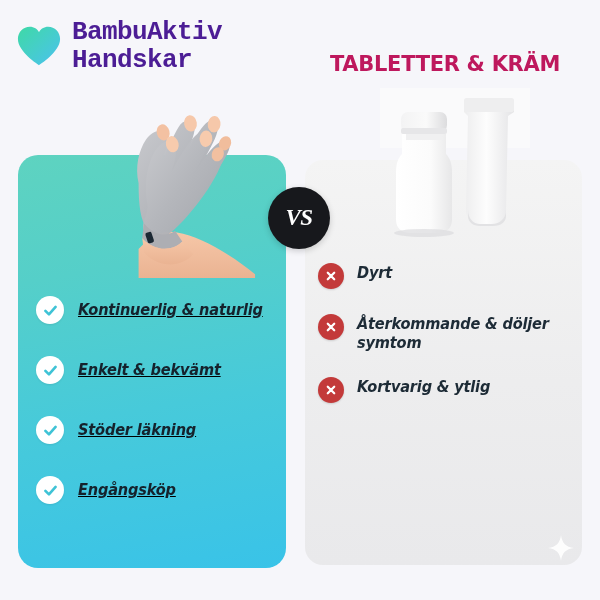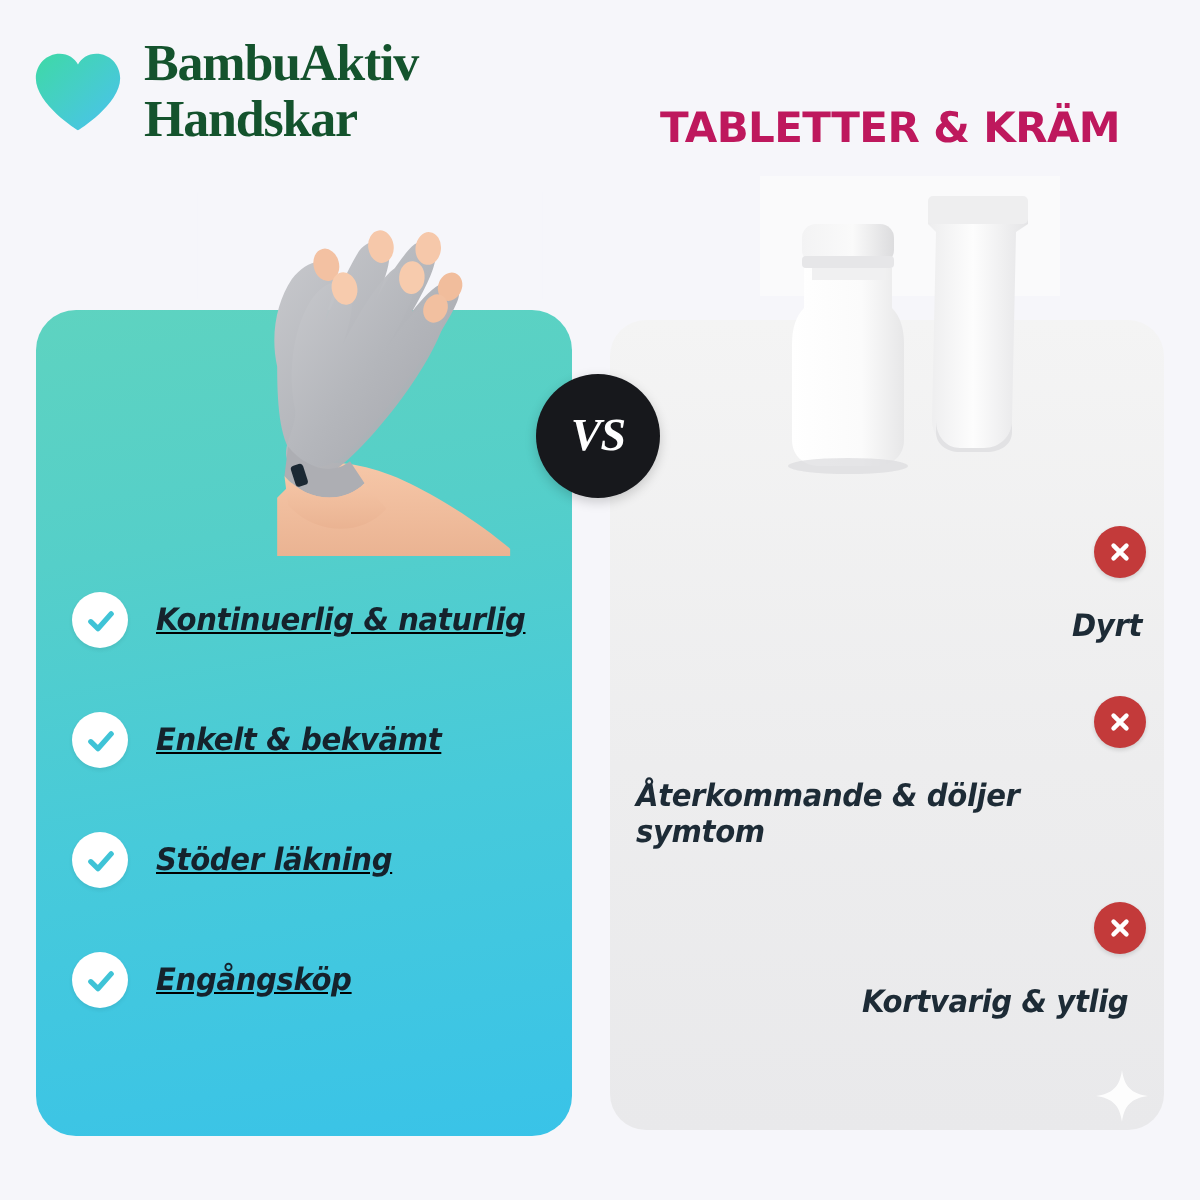--- a/index.html
+++ b/index.html
@@ -35,26 +35,26 @@
   }
 
   .brand-heart {
     width: 46px;
     height: 44px;
     flex: 0 0 auto;
     display: block;
   }
 
   .brand-title {
-    font-family: Liberation Serif, serif;
+    font-family: Liberation Mono, monospace;
     font-weight: 700;
     font-size: 26px;
     line-height: 1.08;
     letter-spacing: -0.6px;
-    color: #14532d;
+    color: #4c1d95;
     white-space: pre-line;
   }
 
   .right-title {
     position: absolute;
     left: 305px;
     top: 52px;
     width: 280px;
     text-align: center;
     font-family: "DejaVu Sans", sans-serif;
@@ -149,23 +149,22 @@
     left: 318px;
     top: 262px;
     width: 255px;
     display: flex;
     flex-direction: column;
     gap: 24px;
   }
 
   .ri-row {
     display: flex;
-    align-items: flex-end;
+    align-items: flex-start;
     gap: 13px;
-    flex-direction: column;
   }
 
   .x-badge {
     width: 26px;
     height: 26px;
     flex: 0 0 auto;
     border-radius: 50%;
     background: #c33a3a;
     display: flex;
     align-items: center;

